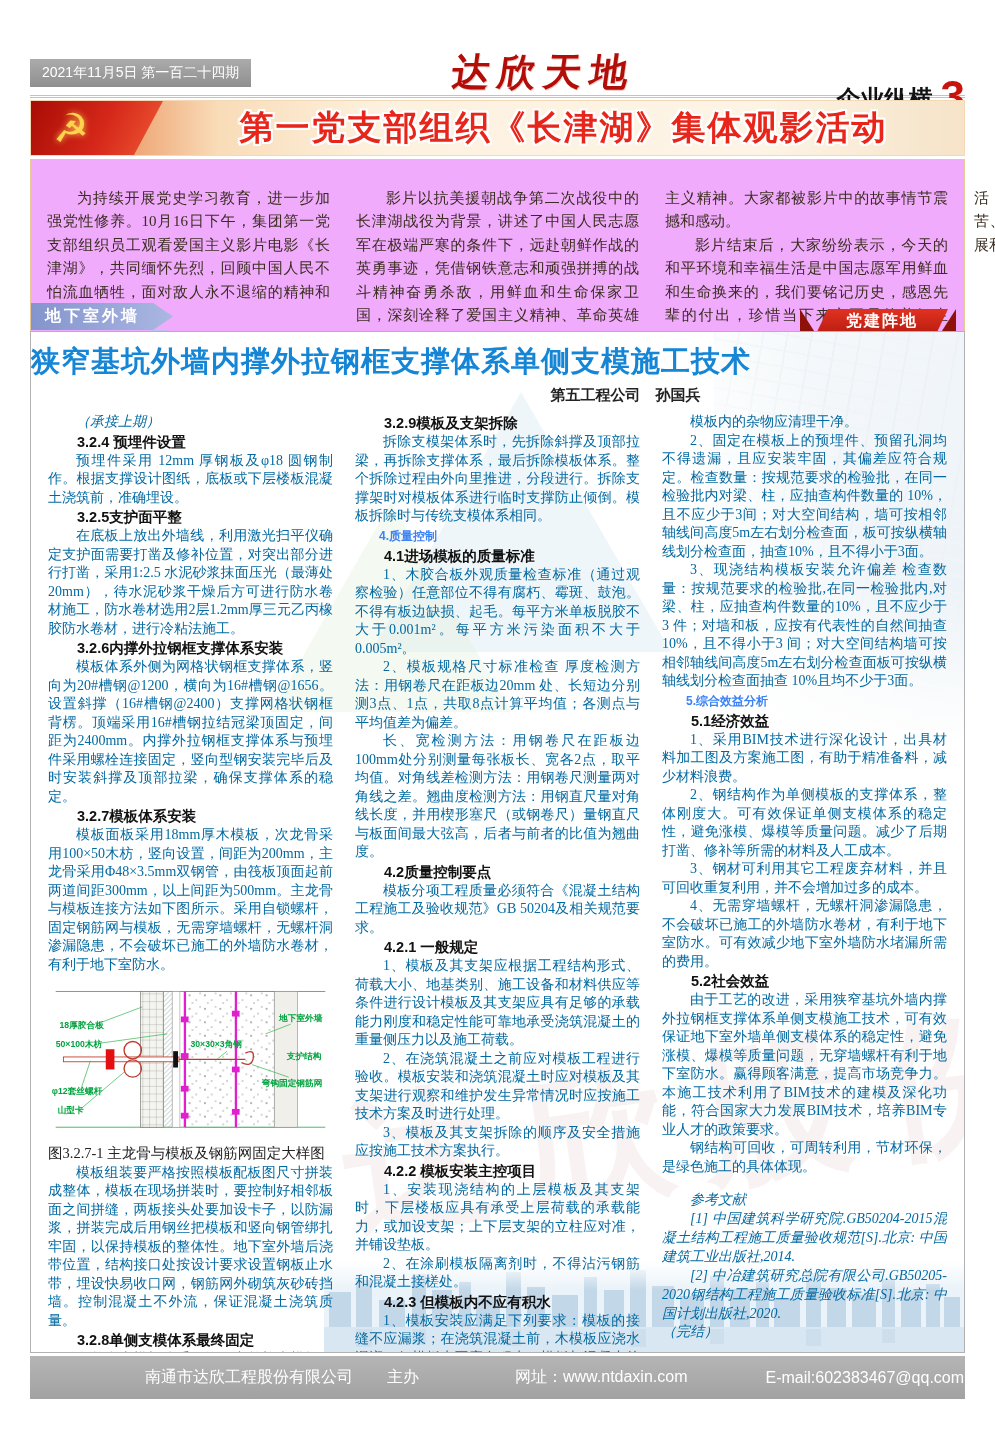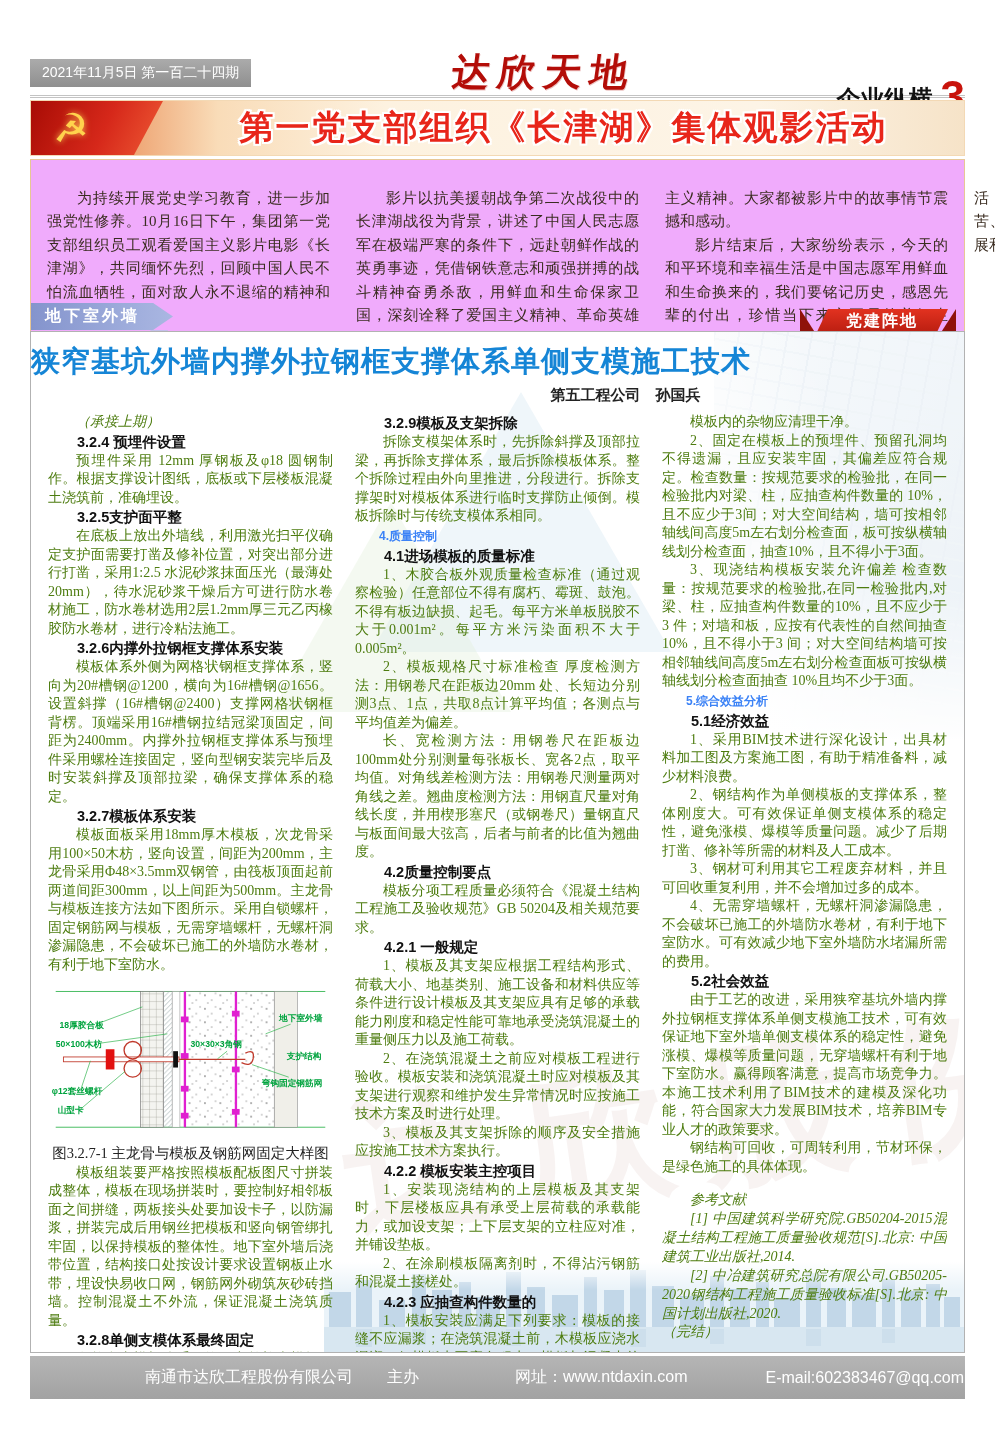--- a/index.html
+++ b/index.html
@@ -79,32 +79,32 @@
   .bg-skyline { position:absolute; bottom:0; right:0; width:640px; height:90px; }
 
   .art-title { position:relative; margin-top:10px;
                font-family:"Liberation Sans",sans-serif; font-weight:bold;
                font-size:29px; letter-spacing:1px; color:#1585d6; }
   .art-byline { position:relative; text-align:center; transform:translateX(128px); margin-top:4px;
                 font-family:"Liberation Sans",sans-serif; font-weight:bold; font-size:15px; color:#222; }
 
   .cols { position:relative; display:flex; gap:22px; padding:8px 17px 0; height:948px; }
   .col { flex:1 1 0; overflow:hidden; }
-  .para { font-size:14px; line-height:18.5px; text-align:justify; text-indent:2em; color:#4d7c0f; margin:0; }
+  .para { font-size:14px; line-height:18.5px; text-align:justify; text-indent:2em; color:#0369a1; margin:0; }
   .para.h  { font-family:"Liberation Sans",sans-serif; font-weight:bold; font-size:14.5px; line-height:20px; color:#111; }
   .para.hb { font-family:"Liberation Sans",sans-serif; font-weight:bold; font-size:12px; line-height:20px; color:#3b82f6; }
   .para.lead { font-style:italic; }
   .para.ref { font-style:italic; line-height:19px; }
   .para.end { text-align:left; text-indent:0; padding-right:2em; font-style:italic; }
   .spacer { height:14px; }
 
   
   .fig { margin:4px 0 2px; }
   .fig svg { display:block; width:100%; height:auto; }
-  .fig-cap { text-align:center; text-indent:0; font-size:14.5px; line-height:22px; color:#222; }
+  .fig-cap { text-indent:0; font-size:14.5px; line-height:22px; color:#222; }
 
   
   .footer { position:absolute; top:1356px; left:30px; right:30px; height:43px;
             background:linear-gradient(180deg,#b5b5b5,#a2a2a2); display:flex; align-items:center;
             font-family:"Liberation Sans",sans-serif; color:#fff; font-size:16px; }
   .footer .f-company { margin-left:115px; }
   .footer .f-role { margin-left:34px; }
   .footer .f-web { margin-left:96px; }
   .footer .f-mail { margin-left:78px; }
 </style>
@@ -313,21 +313,21 @@
             <p class="para p">长、宽检测方法：用钢卷尺在距板边100mm处分别测量每张板长、宽各2点，取平均值。对角线差检测方法：用钢卷尺测量两对角线之差。翘曲度检测方法：用钢直尺量对角线长度，并用楔形塞尺（或钢卷尺）量钢直尺与板面间最大弦高，后者与前者的比值为翘曲度。</p>
             <p class="para h">4.2质量控制要点</p>
             <p class="para p">模板分项工程质量必须符合《混凝土结构工程施工及验收规范》GB 50204及相关规范要求。</p>
             <p class="para h">4.2.1 一般规定</p>
             <p class="para p">1、模板及其支架应根据工程结构形式、荷载大小、地基类别、施工设备和材料供应等条件进行设计模板及其支架应具有足够的承载能力刚度和稳定性能可靠地承受浇筑混凝土的重量侧压力以及施工荷载。</p>
             <p class="para p">2、在浇筑混凝土之前应对模板工程进行验收。模板安装和浇筑混凝土时应对模板及其支架进行观察和维护发生异常情况时应按施工技术方案及时进行处理。</p>
             <p class="para p">3、模板及其支架拆除的顺序及安全措施应按施工技术方案执行。</p>
             <p class="para h">4.2.2 模板安装主控项目</p>
             <p class="para p">1、安装现浇结构的上层模板及其支架时，下层楼板应具有承受上层荷载的承载能力，或加设支架；上下层支架的立柱应对准，并铺设垫板。</p>
             <p class="para p">2、在涂刷模板隔离剂时，不得沾污钢筋和混凝土接槎处。</p>
-            <p class="para h">4.2.3 应抽查构件数量的</p>
+            <p class="para h">4.2.3 但模板内不应有积水</p>
             <p class="para p">1、模板安装应满足下列要求：模板的接缝不应漏浆；在浇筑混凝土前，木模板应浇水湿润，但模板内不应有积水；模板与混凝土的接触面应清理干净并涂刷隔离剂,但不得采用影响结构性能或妨碍装饰工程施工的隔离剂；浇筑混凝土前，</p>
           </div>
       </div>
 
       <div class="col">
         <div>
             <p class="para p">模板内的杂物应清理干净。</p>
             <p class="para p">2、固定在模板上的预埋件、预留孔洞均不得遗漏，且应安装牢固，其偏差应符合规定。检查数量：按规范要求的检验批，在同一检验批内对梁、柱，应抽查构件数量的 10%，且不应少于3间；对大空间结构，墙可按相邻轴线间高度5m左右划分检查面，板可按纵横轴线划分检查面，抽查10%，且不得小于3面。</p>
             <p class="para p">3、现浇结构模板安装允许偏差 检查数量：按规范要求的检验批,在同一检验批内,对梁、柱，应抽查构件数量的10%，且不应少于 3 件；对墙和板，应按有代表性的自然间抽查 10%，且不得小于3 间；对大空间结构墙可按相邻轴线间高度5m左右划分检查面板可按纵横轴线划分检查面抽查 10%且均不少于3面。</p>
             <p class="para hb">5.综合效益分析</p>

